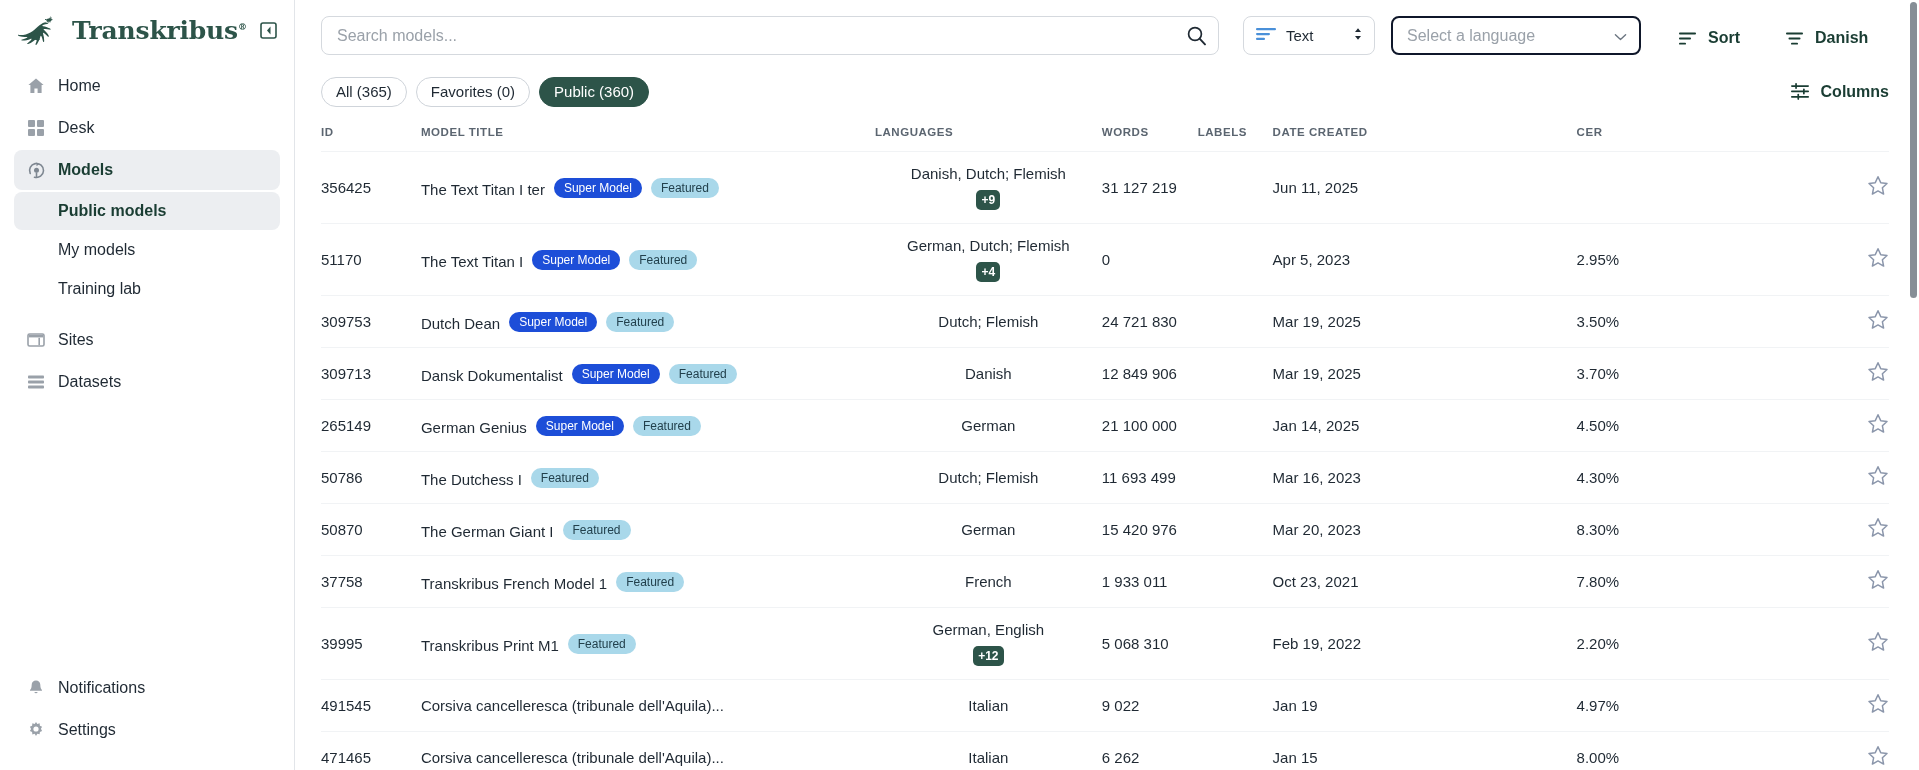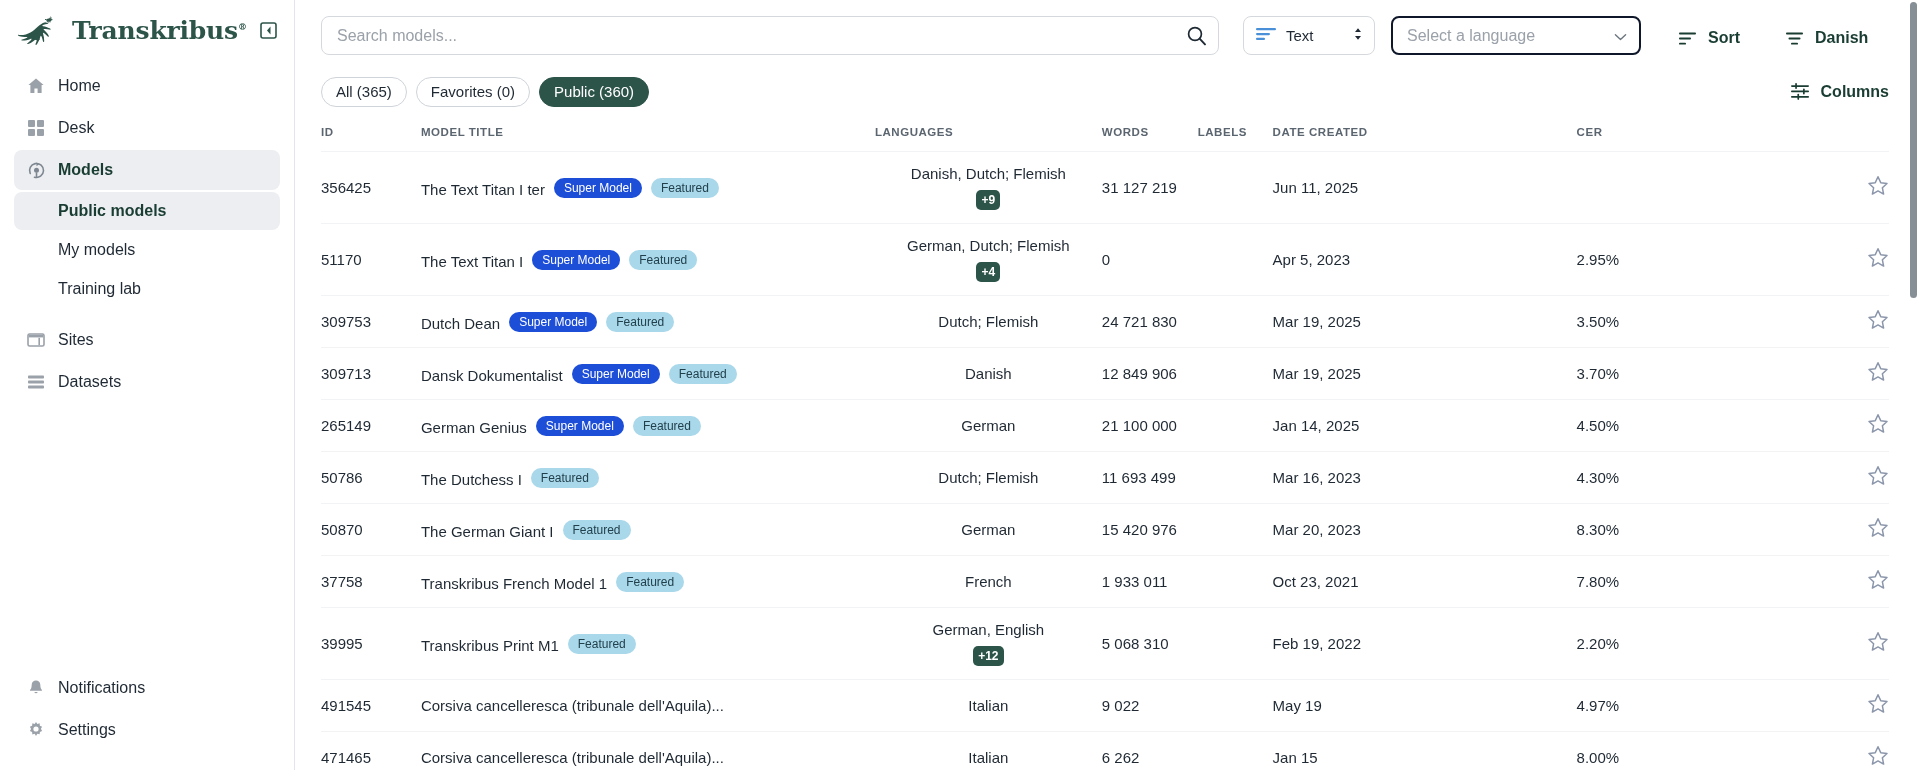--- a/index.html
+++ b/index.html
@@ -645,21 +645,21 @@
                   <span class="title-text">Corsiva cancelleresca (tribunale dell'Aquila)...</span>
                 </div>
               </td>
               <td>
                 <div class="lang-cell">
                   <span>Italian</span>
                 </div>
               </td>
               <td>9 022</td>
               <td></td>
-              <td>May 19</td>
+              <td>Jan 19</td>
               <td>4.97%</td>
               <td class="c-fav"><span class="star"><svg width="22" height="22" viewBox="0 0 22 22">
                     <path d="M11 1.8l2.72 5.84 6.28.78-4.6 4.36 1.2 6.3L11 15.96 5.4 19.08l1.2-6.3-4.6-4.36 6.28-.78z" fill="none" stroke="#8b96ab" stroke-width="1.5" stroke-linejoin="round"></path>
                   </svg></span></td>
             </tr>
             <tr>
               <td>471465</td>
               <td>
                 <div class="title-cell">
                   <span class="title-text">Corsiva cancelleresca (tribunale dell'Aquila)...</span>

